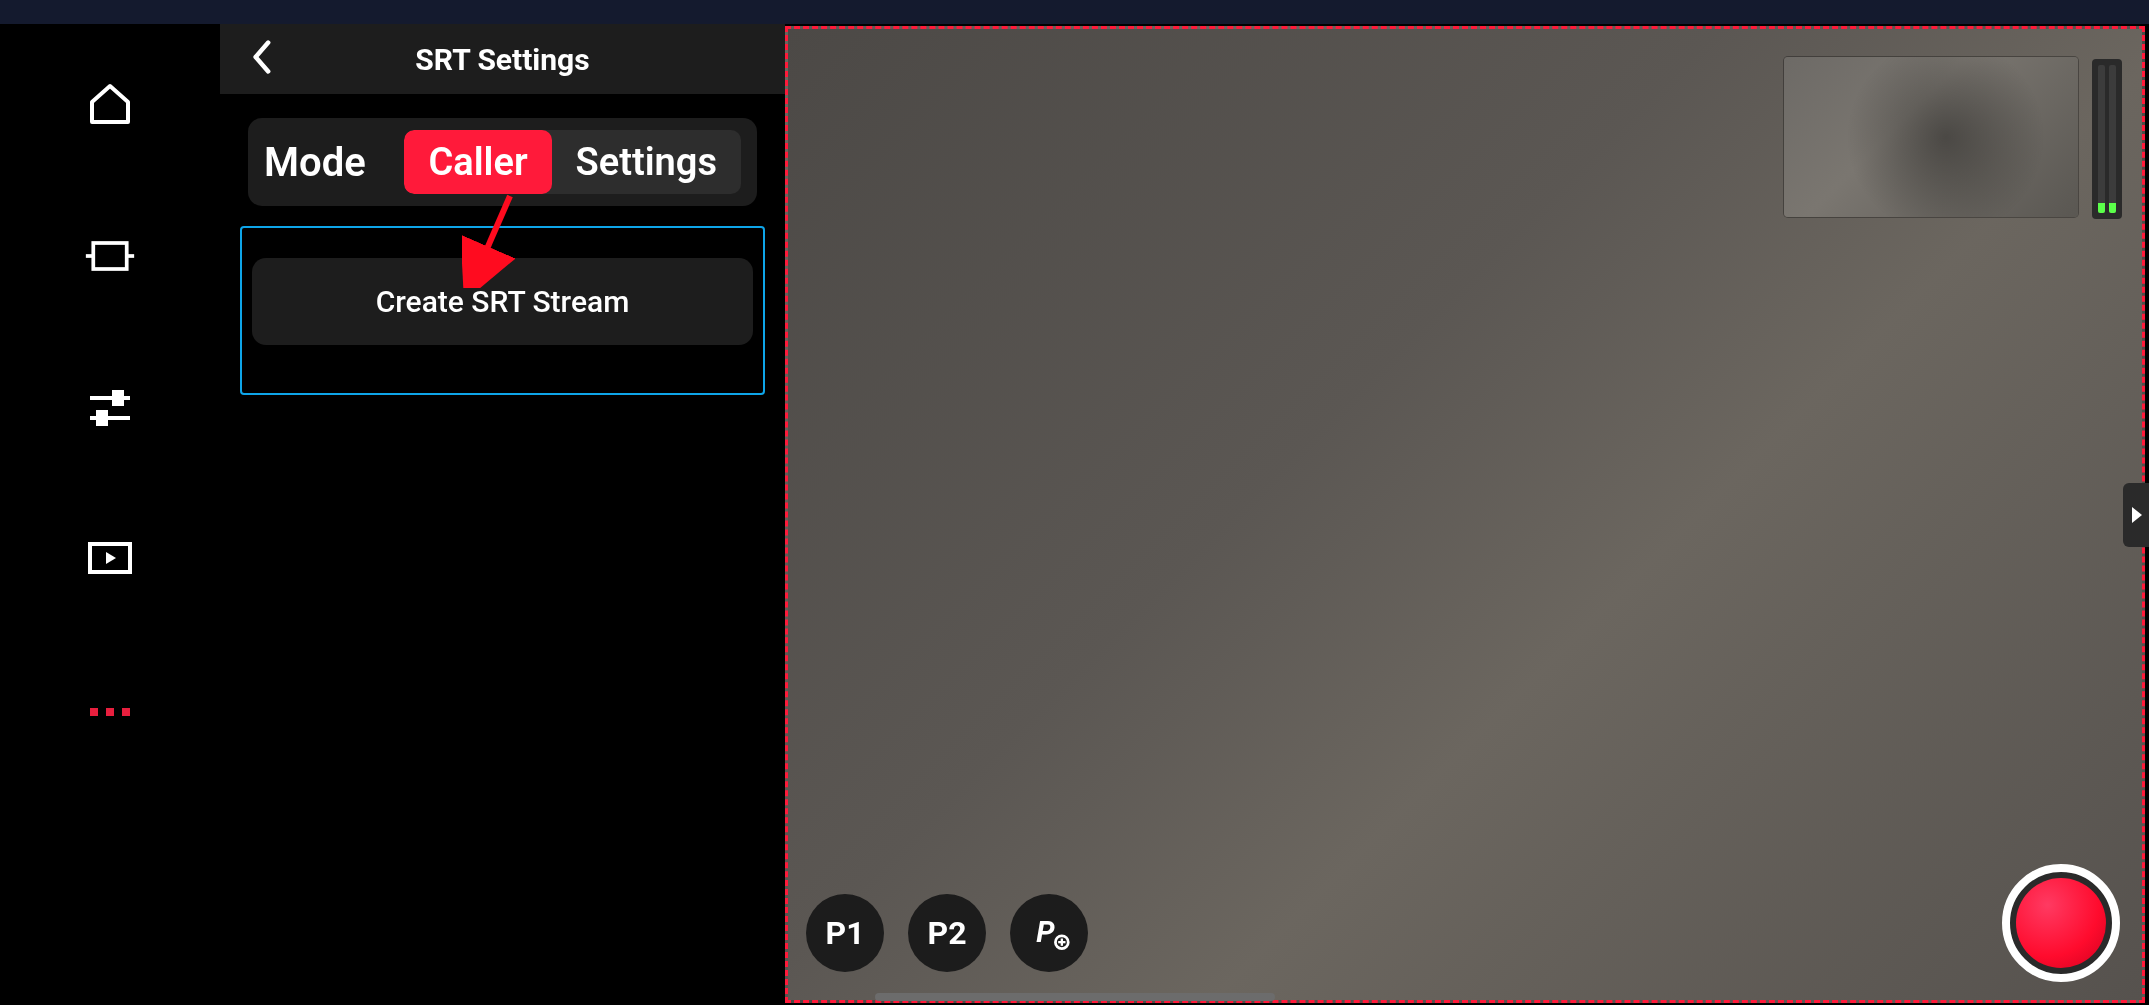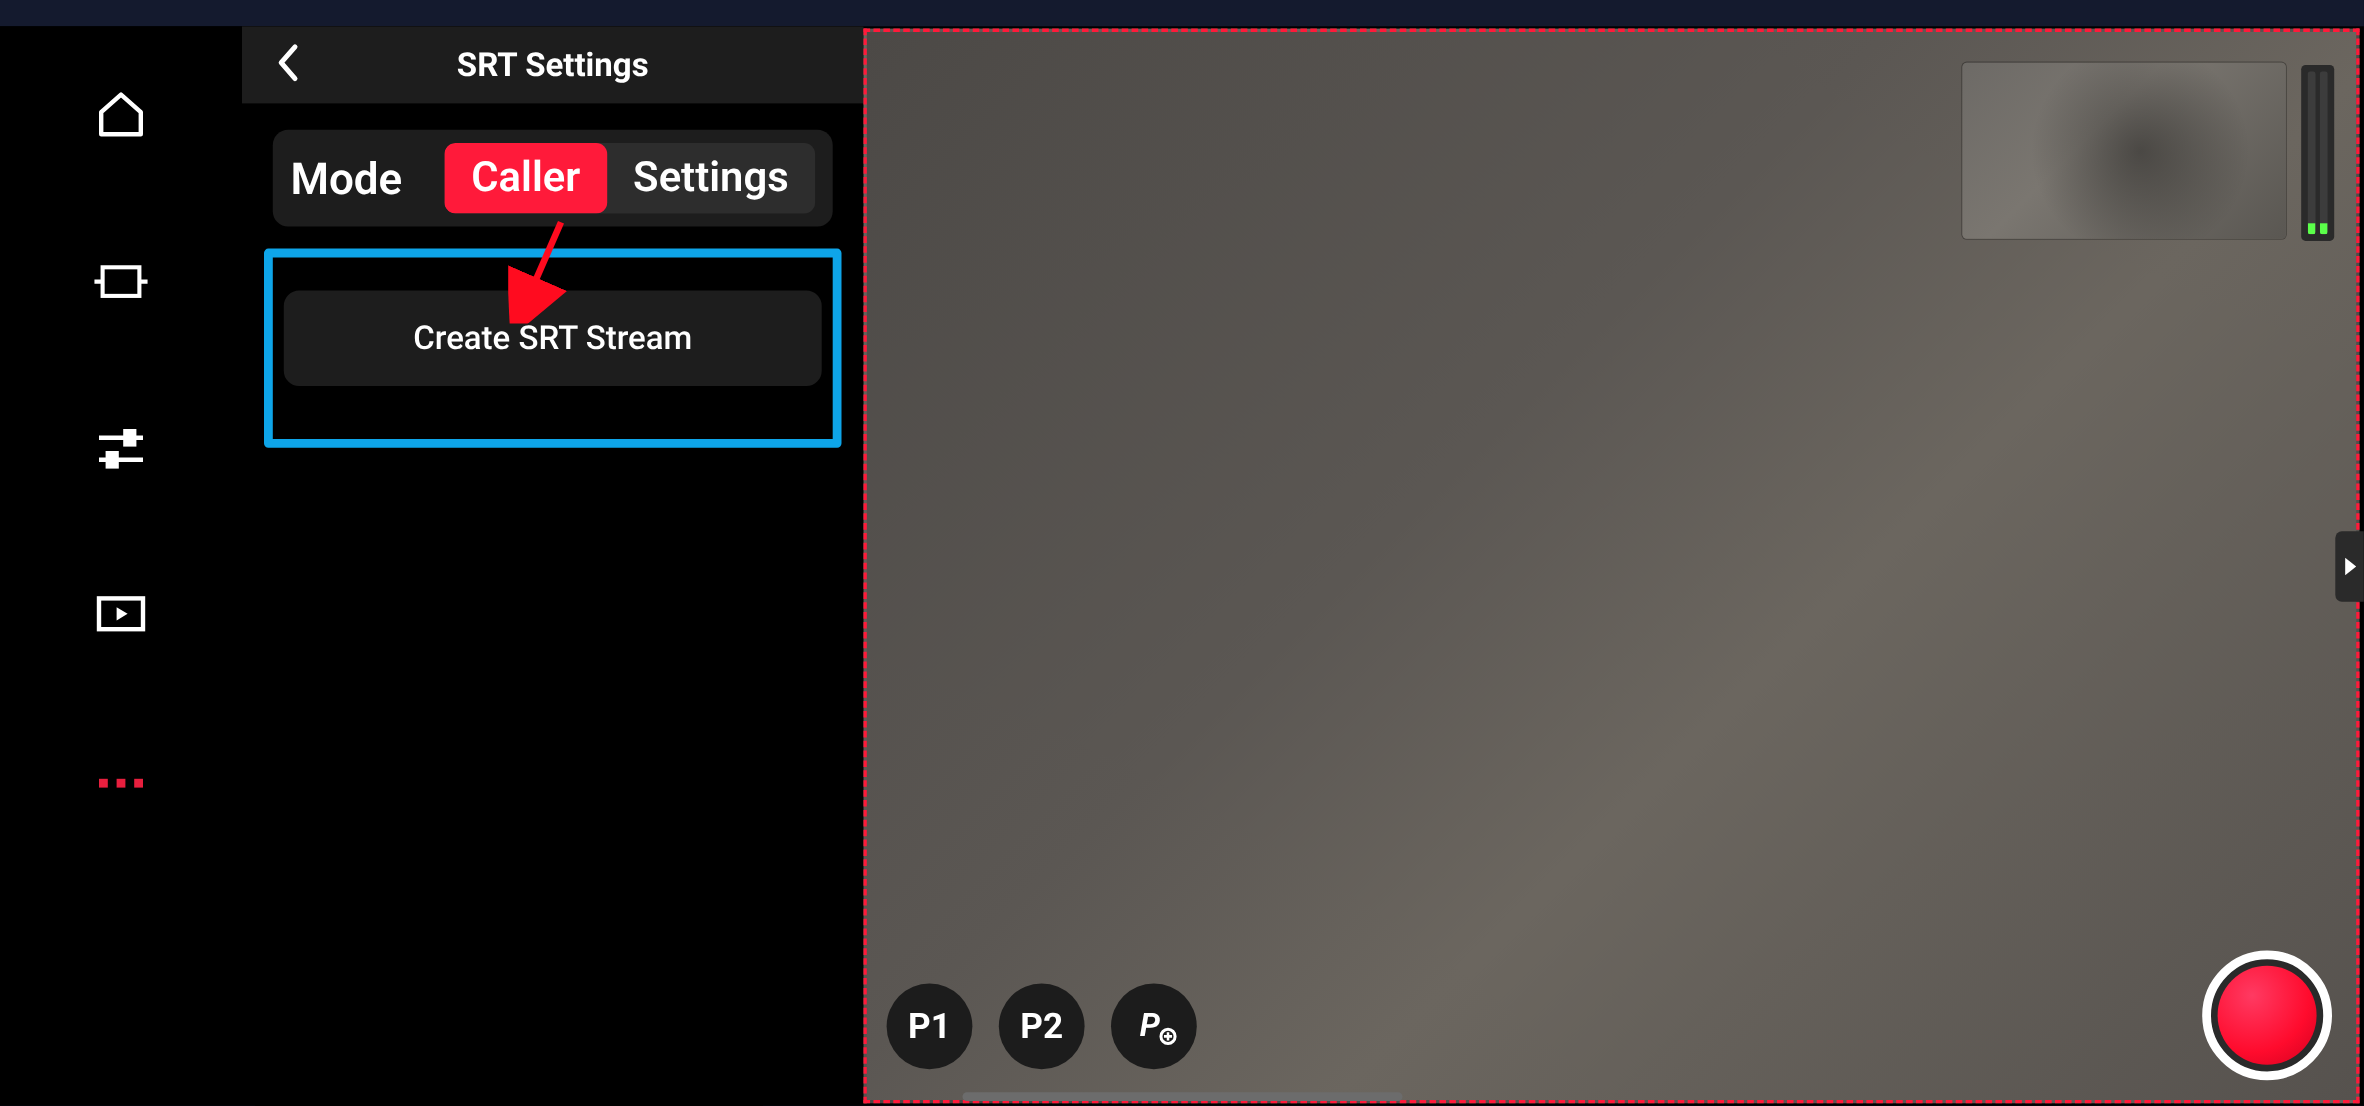--- a/index.html
+++ b/index.html
@@ -113,21 +113,21 @@
   .seg button.active {
     background: #ff1a3a;
     color: #fff;
     border-radius: 10px;
   }
 
   
   .annotation {
     position: relative;
     margin: 8px 20px 0 20px;
-    border: 8px solid #0ea5e9;
+    border: 2px solid #0ea5e9;
     border-radius: 4px;
     padding: 30px 10px 48px 10px;
   }
   .create-btn {
     background: #1d1d1d;
     border: none;
     color: #fff;
     font-size: 30px;
     font-weight: 500;
     width: 100%;

